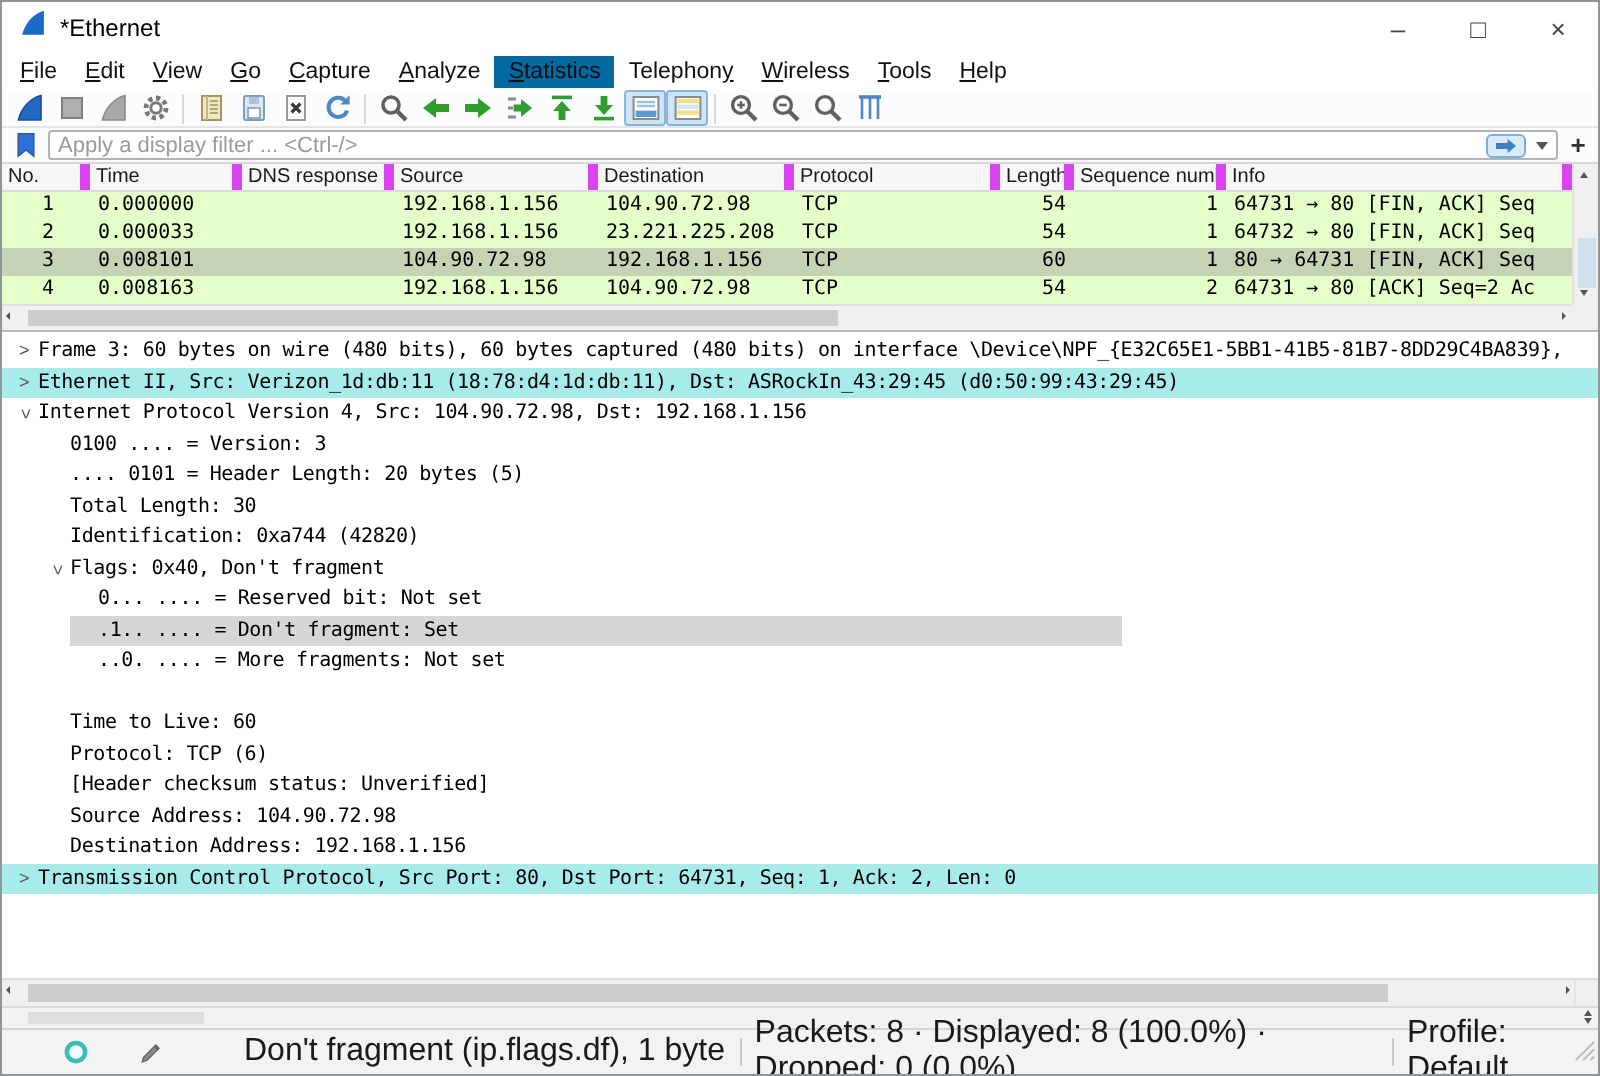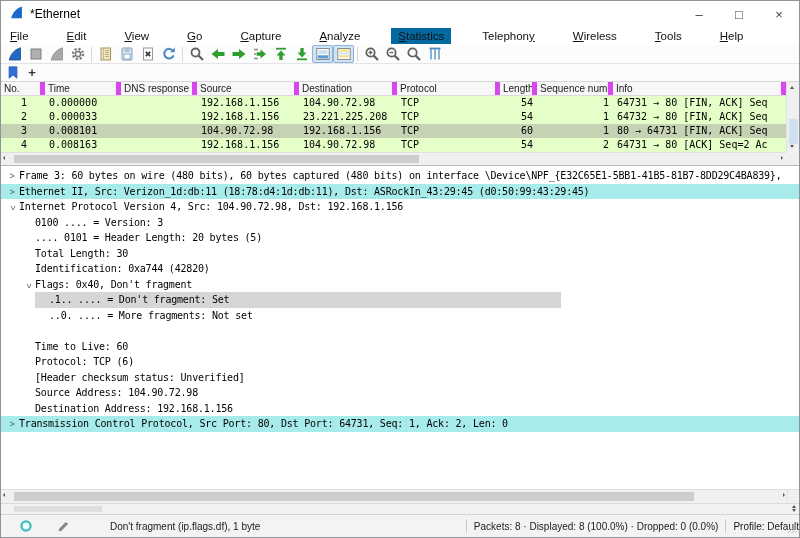--- a/index.html
+++ b/index.html
@@ -9,21 +9,21 @@
 
   
   .titlebar { height: 26px; display: flex; align-items: center; padding-left: 8px; background: #fff; flex: none; }
   .title { font-size: 12px; color: #000; margin-left: 6px; }
   .win-controls { margin-left: auto; display: flex; height: 100%; }
   .winbtn { width: 40px; display: flex; align-items: center; justify-content: center;
             font-size: 13px; color: #444; cursor: default; }
 
   
   .menubar { height: 18px; display: flex; align-items: center; padding-left: 2px;
-             background: #fff; font-size: 11.5px; color: #111; flex: none; gap: 24px; }
+             background: #fff; font-size: 11.5px; color: #111; flex: none; }
   .mi { padding: 2px 7px; white-space: nowrap; }
   .mi.hl { background: #0369a1; }
   .mi .u { text-decoration: underline; }
 
   
   .toolbar { height: 19px; display: flex; align-items: center; padding-left: 3px;
              background: #fcfcfc; border-bottom: 1px solid #e4e4e4; flex: none; }
   .tbtn { width: 21px; height: 18px; display: flex; align-items: center; justify-content: center;
           border: 1px solid transparent; border-radius: 2px; background: transparent; }
   .tbtn.active { background: #cfe4f7; border-color: #8ab4dc; }
@@ -95,21 +95,21 @@
   .detail-hscroll .arr-l { position: absolute; left: 2px; top: 3px; }
   .detail-hscroll .arr-r { position: absolute; right: 14px; top: 3px; }
   .dh-corner { position: absolute; right: 0; top: 0; width: 12px; height: 100%; background: #f0f0f0; border-left: 1px solid #e4e4e4; }
 
   .mini-strip { height: 11px; position: relative; background: #f2f2f2; border-top: 1px solid #dcdcdc; flex: none; }
   .mini-thumb { position: absolute; left: 13px; top: 2px; width: 88px; height: 6px; background: #dedede; }
   .mini-arrows { position: absolute; right: 3px; top: 1px; display: flex; flex-direction: column; gap: 1px; }
 
   
   .statusbar { height: 23px; display: flex; align-items: center; background: #f3f3f3;
-               border-top: 1px solid #d4d4d4; font-size: 10px; color: #1a1a1a; padding: 0 0;
+               border-top: 1px solid #d4d4d4; font-size: 16px; color: #1a1a1a; padding: 0 12px;
                position: relative; flex: none; }
   .sb-icon { display: flex; align-items: center; }
   .sb-icon.expert { margin-left: 18px; }
   .sb-icon.pencil { margin-left: 24px; }
   .sb-field { margin-left: 40px; white-space: nowrap; }
   .sb-right { margin-left: auto; display: flex; align-items: center; }
   .sb-sep { width: 1px; height: 14px; background: #c9c9c9; margin: 0 7px; }
   .grip { position: absolute; right: 1px; bottom: 1px; }
 </style>
 </head>
@@ -312,20 +312,31 @@
         </span>
       </button>
     </div>
 
   <div class="filterbar">
     <span class="bookmark">
       <svg width="14" height="15" viewBox="0 0 16 16">
           <path d="M3.5 1.5 h9 v13 l-4.5 -3.6 -4.5 3.6 z" fill="#2f6fd6" stroke="#2458ab" stroke-width="0.8"></path>
         </svg>
     </span>
+    <div class="filter-box">
+      <input placeholder="Apply a display filter ... &lt;Ctrl-/&gt;" style="">
+      <span class="apply-btn">
+        <svg width="14" height="10" viewBox="0 0 16 12">
+            <path d="M14 6 L9 1.8 V4.2 H2 V7.8 H9 V10.2 Z" fill="#3b7fc4"></path>
+          </svg>
+      </span>
+      <span class="caret-btn">
+          <span class="tri down"></span>
+        </span>
+    </div>
     <span class="add-btn">+</span>
   </div>
 
   <div class="packet-area">
     <div class="phdr pgrid" id="phdr">
         <div class="hcell">No.</div>
         <div class="hcell">Time</div>
         <div class="hcell">DNS response time</div>
         <div class="hcell">Source</div>
         <div class="hcell">Destination</div>
@@ -395,20 +406,21 @@
 
   <div class="details" id="details">
       <div class="dline"><span class="ind" style="width: 4px;"></span><span class="exp">&gt;</span><span>Frame 3: 60 bytes on wire (480 bits), 60 bytes captured (480 bits) on interface \Device\NPF_{E32C65E1-5BB1-41B5-81B7-8DD29C4BA839},</span></div>
       <div class="dline cyan"><span class="ind" style="width: 4px;"></span><span class="exp">&gt;</span><span>Ethernet II, Src: Verizon_1d:db:11 (18:78:d4:1d:db:11), Dst: ASRockIn_43:29:45 (d0:50:99:43:29:45)</span></div>
       <div class="dline"><span class="ind" style="width: 4px;"></span><span class="exp expanded">&gt;</span><span>Internet Protocol Version 4, Src: 104.90.72.98, Dst: 192.168.1.156</span></div>
       <div class="dline"><span class="ind" style="width: 20px;"></span><span class="exp"></span><span>0100 .... = Version: 3</span></div>
       <div class="dline"><span class="ind" style="width: 20px;"></span><span class="exp"></span><span>.... 0101 = Header Length: 20 bytes (5)</span></div>
       <div class="dline"><span class="ind" style="width: 20px;"></span><span class="exp"></span><span>Total Length: 30</span></div>
       <div class="dline"><span class="ind" style="width: 20px;"></span><span class="exp"></span><span>Identification: 0xa744 (42820)</span></div>
       <div class="dline"><span class="ind" style="width: 20px;"></span><span class="exp expanded">&gt;</span><span>Flags: 0x40, Don't fragment</span></div>
+      <div class="dline"><span class="ind" style="width: 34px;"></span><span class="exp"></span><span>0... .... = Reserved bit: Not set</span></div>
       <div class="dline sel"><span class="ind" style="width: 34px;"></span><span class="exp"></span><span>.1.. .... = Don't fragment: Set</span></div>
       <div class="dline"><span class="ind" style="width: 34px;"></span><span class="exp"></span><span>..0. .... = More fragments: Not set</span></div>
       <div class="dline"><span class="ind" style="width: 20px;"></span><span class="exp"></span></div>
       <div class="dline"><span class="ind" style="width: 20px;"></span><span class="exp"></span><span>Time to Live: 60</span></div>
       <div class="dline"><span class="ind" style="width: 20px;"></span><span class="exp"></span><span>Protocol: TCP (6)</span></div>
       <div class="dline"><span class="ind" style="width: 20px;"></span><span class="exp"></span><span>[Header checksum status: Unverified]</span></div>
       <div class="dline"><span class="ind" style="width: 20px;"></span><span class="exp"></span><span>Source Address: 104.90.72.98</span></div>
       <div class="dline"><span class="ind" style="width: 20px;"></span><span class="exp"></span><span>Destination Address: 192.168.1.156</span></div>
       <div class="dline cyan"><span class="ind" style="width: 4px;"></span><span class="exp">&gt;</span><span>Transmission Control Protocol, Src Port: 80, Dst Port: 64731, Seq: 1, Ack: 2, Len: 0</span></div>
     </div>

